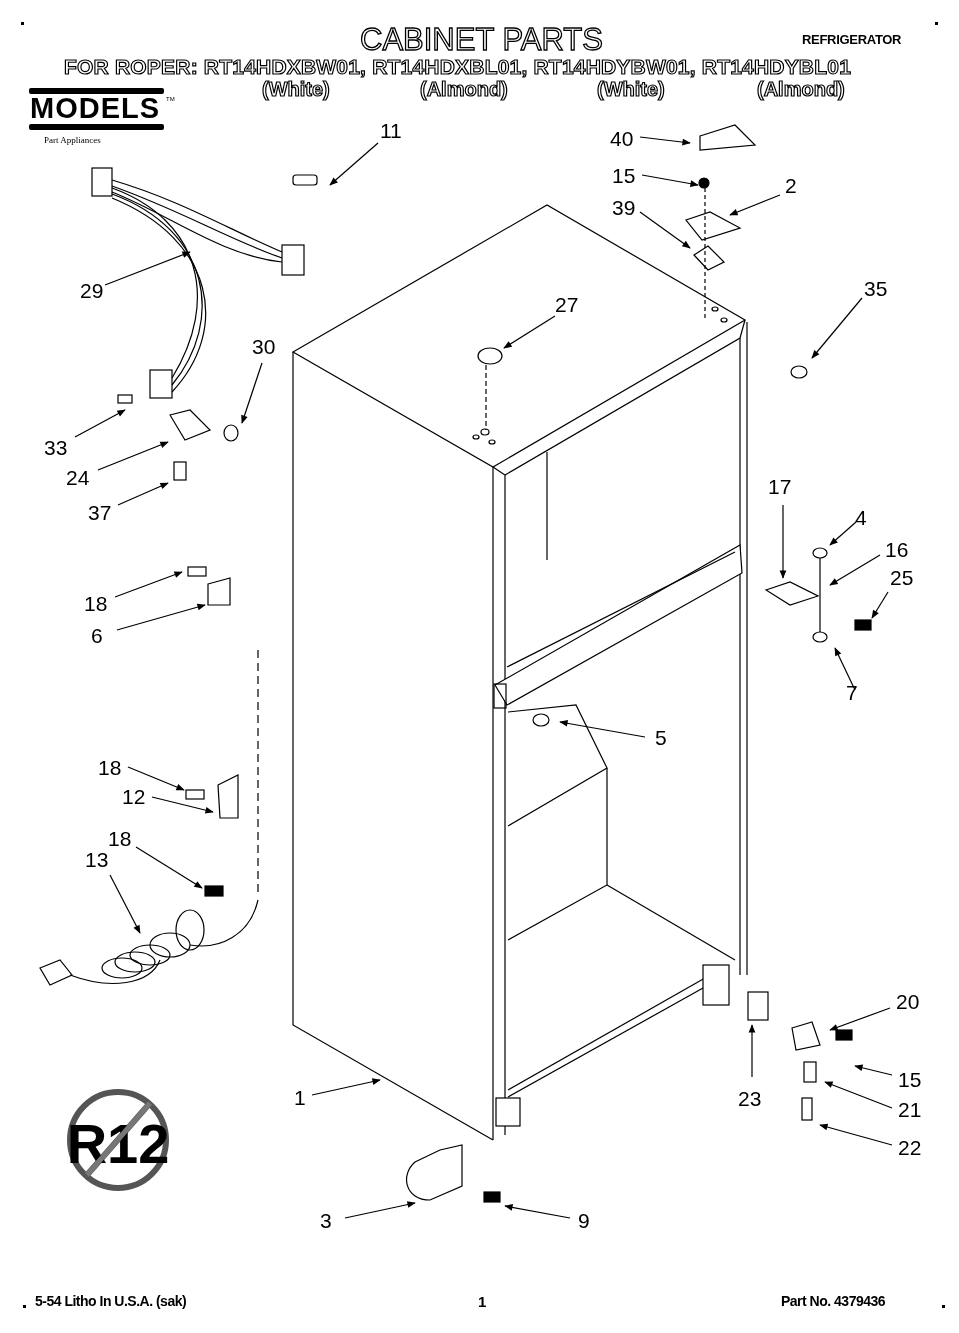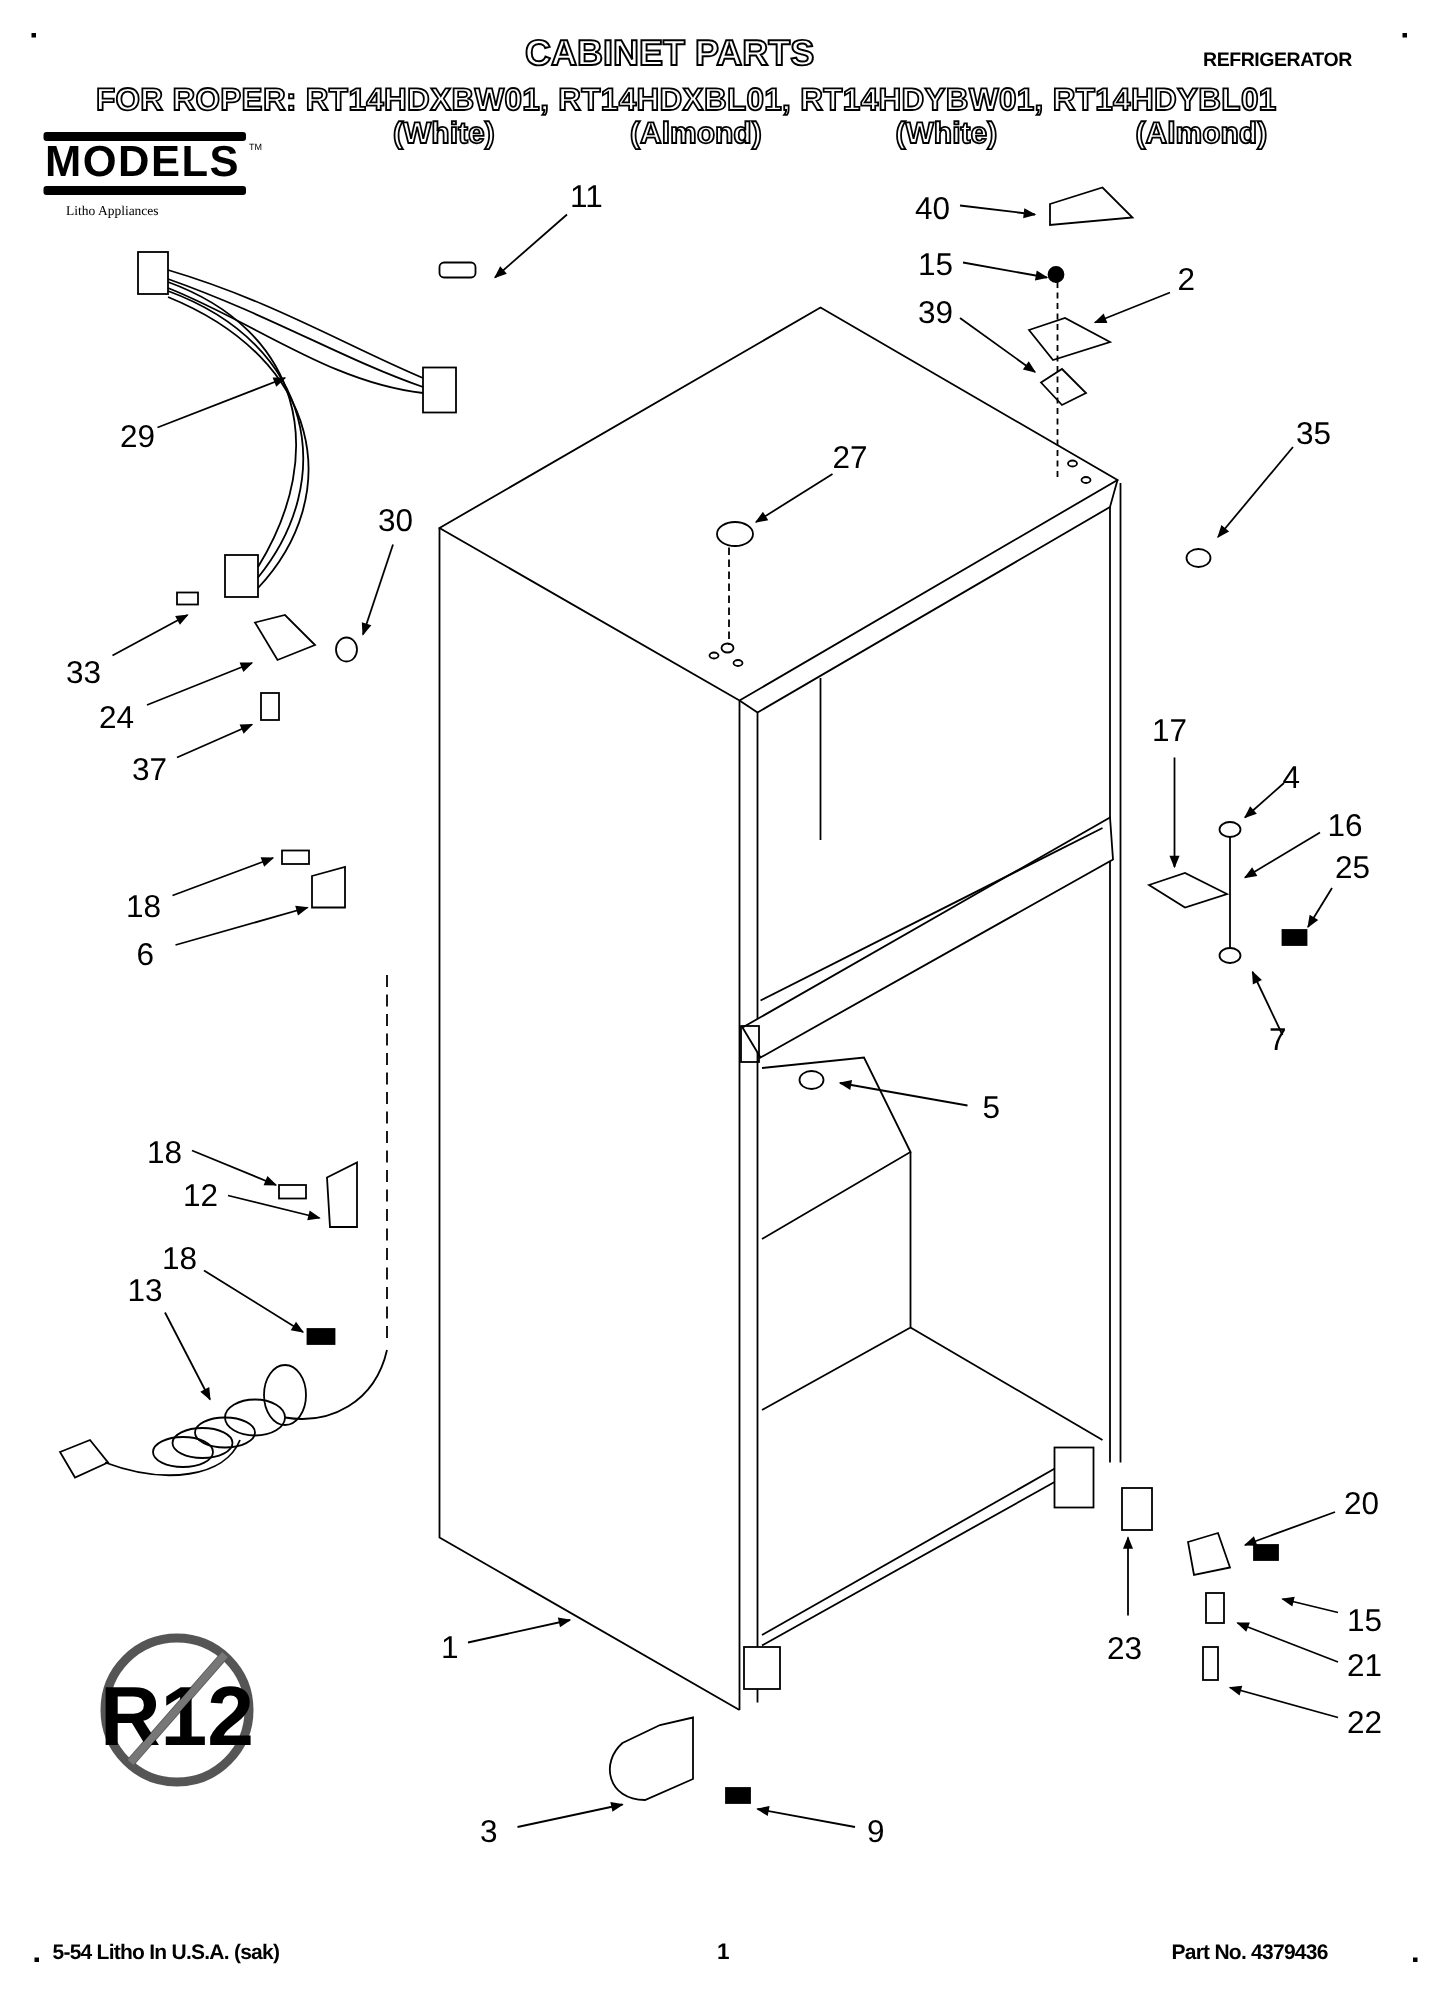--- a/index.html
+++ b/index.html
@@ -6,21 +6,21 @@
   body { width:959px; height:1333px; position:relative; overflow:hidden; font-family:"Liberation Sans", sans-serif; color:#000; }
   .abs { position:absolute; }
   .outline-text {
     color:#fff;
     -webkit-text-stroke:1.2px #000;
     text-stroke:1.2px #000;
     font-family:"Liberation Sans", sans-serif;
     font-weight:bold;
     white-space:nowrap;
   }
-  #title { left:350px; top:22px; font-size:24px; letter-spacing:0px; font-weight:bold; -webkit-text-stroke:1.3px #000; }
+  #title { left:360px; top:22px; font-size:31px; letter-spacing:0px; font-weight:normal; -webkit-text-stroke:1.3px #000; }
   #models { left:64px; top:55px; font-size:21px; letter-spacing:0.2px; }
   .color-label { top:78px; font-size:20px; }
   #c1 { left:262px; } #c2 { left:420px; } #c3 { left:597px; } #c4 { left:757px; }
   #category { left:802px; top:32px; font-size:13px; font-weight:bold; letter-spacing:-0.3px; }
   .tick { width:3px; height:3px; background:#000; }
   #logo { left:29px; top:88px; width:135px; height:60px; }
   #logo-bar-top { left:0; top:0; width:135px; height:6px; background:#000; border-radius:2px; }
   #logo-bar-bottom { left:0; top:36px; width:135px; height:6px; background:#000; border-radius:2px; }
   #logo-text { left:1px; top:5px; font-size:29px; font-weight:bold; letter-spacing:1px; font-family:"Liberation Sans", sans-serif; line-height:31px; }
   #logo-tm { left:137px; top:8px; font-size:6px; }
@@ -42,21 +42,21 @@
 <div id="c1" class="abs outline-text color-label">(White)</div>
 <div id="c2" class="abs outline-text color-label">(Almond)</div>
 <div id="c3" class="abs outline-text color-label">(White)</div>
 <div id="c4" class="abs outline-text color-label">(Almond)</div>
 
 <div id="logo" class="abs">
   <div id="logo-bar-top" class="abs"></div>
   <div id="logo-text" class="abs">MODELS</div>
   <div id="logo-bar-bottom" class="abs"></div>
   <div id="logo-tm" class="abs">TM</div>
-  <div id="logo-sub" class="abs">Litho Appliances</div>
+  <div id="logo-sub" class="abs">Part Appliances</div>
 </div>
 
 <svg id="diagram" class="abs" viewBox="0 0 959 1333" xmlns="http://www.w3.org/2000/svg">
   <defs>
     <marker id="arr" viewBox="0 0 10 10" refX="9" refY="5" markerWidth="9" markerHeight="7" orient="auto-start-reverse">
       <path d="M0,1 L10,5 L0,9 z" fill="#000"></path>
     </marker>
   </defs>
   <g fill="none" stroke="#000" stroke-width="1.2">
 

